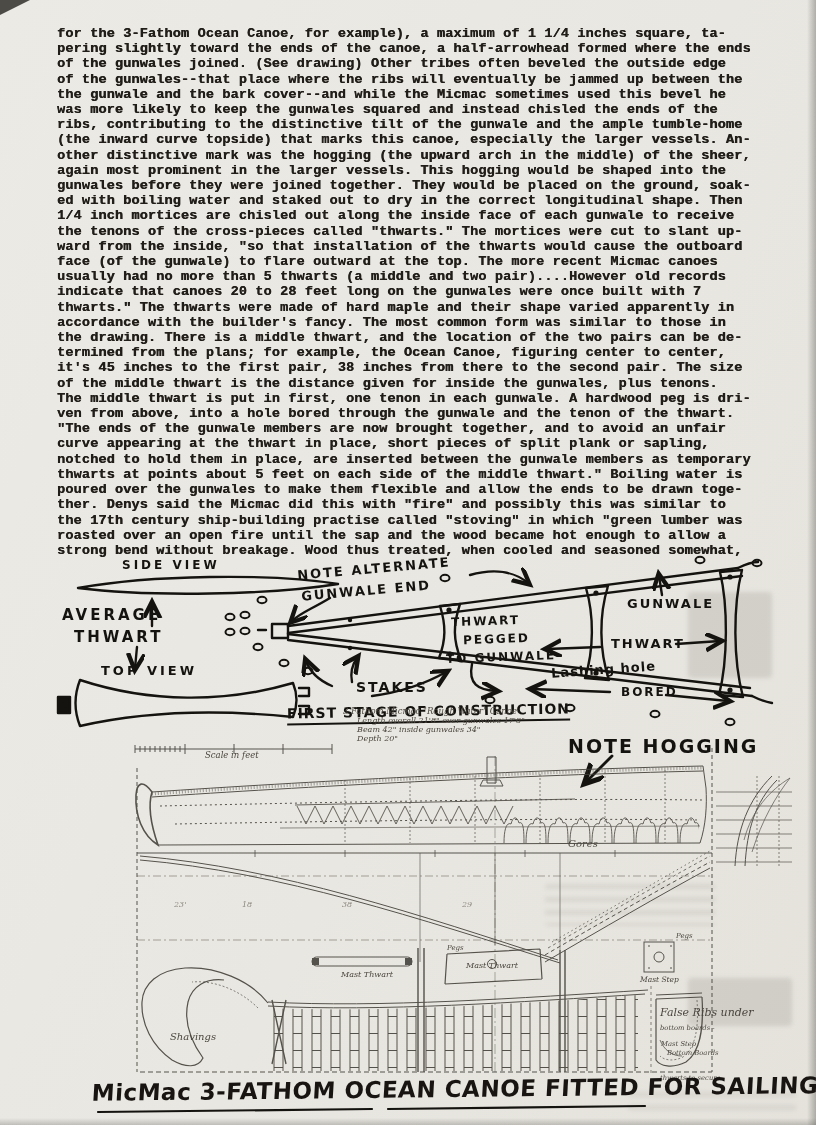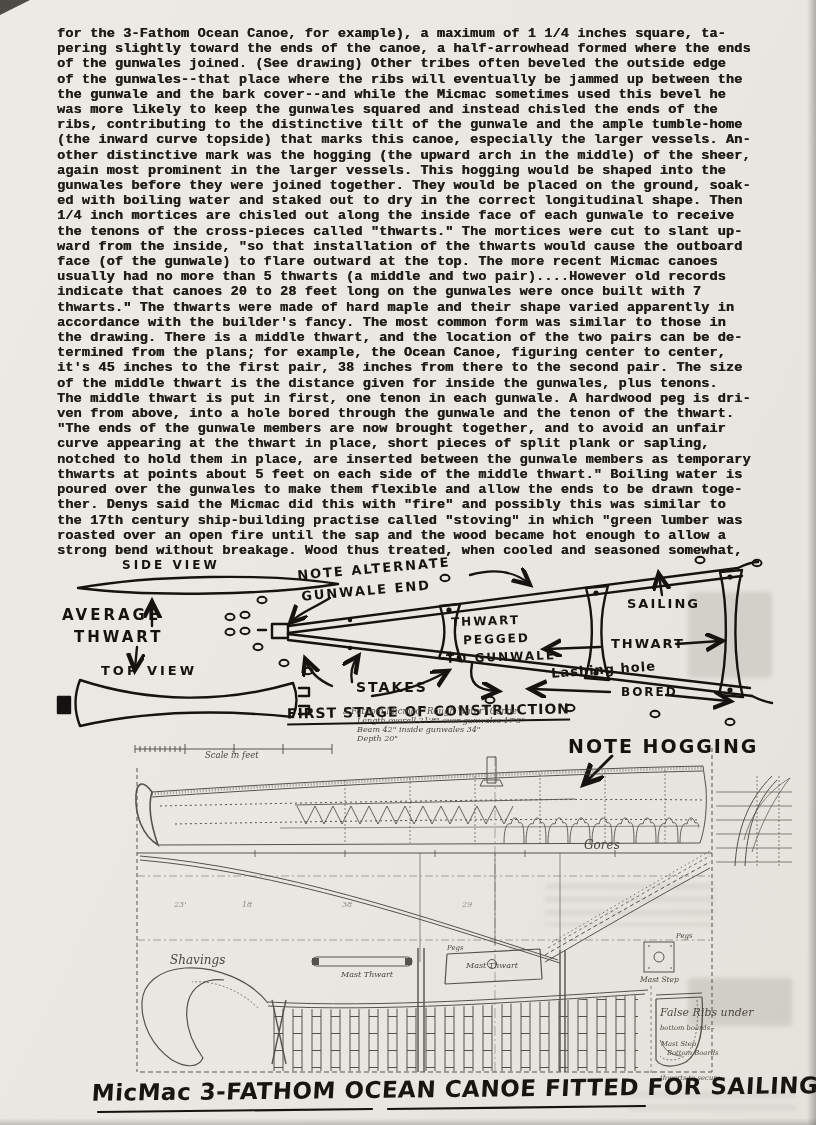--- a/index.html
+++ b/index.html
@@ -224,40 +224,40 @@
 strong bend without breakage. Wood thus treated, when cooled and seasoned somewhat,</div>
 
   <div class="hand" style="left:122px;top:558px;font-size:12px;letter-spacing:3px;">SIDE VIEW</div>
   <div class="hand" style="left:297px;top:561px;font-size:13px;letter-spacing:2px;transform:rotate(-5deg);">NOTE ALTERNATE</div>
   <div class="hand" style="left:301px;top:583px;font-size:13px;letter-spacing:2px;transform:rotate(-5deg);">GUNWALE END</div>
   <div class="hand" style="left:62px;top:606px;font-size:15px;letter-spacing:3px;">AVERAGE</div>
   <div class="hand" style="left:74px;top:628px;font-size:15px;letter-spacing:3px;">THWART</div>
   <div class="hand" style="left:101px;top:663px;font-size:13px;letter-spacing:3px;">TOP VIEW</div>
   <div class="hand" style="left:336px;top:679px;font-size:14px;letter-spacing:2px;margin-left:20px;">STAKES</div>
   <div class="hand underl" style="left:287px;top:703px;font-size:14px;letter-spacing:1px;transform:rotate(-1deg);">FIRST STAGE OF CONSTRUCTION</div>
-  <div class="hand" style="left:627px;top:596px;font-size:13px;letter-spacing:2px;">SAILING</div>
+  <div class="hand" style="left:627px;top:596px;font-size:13px;letter-spacing:2px;">GUNWALE</div>
   <div class="hand" style="left:611px;top:636px;font-size:13px;letter-spacing:2px;">THWART</div>
   <div class="hand" style="left:451px;top:614px;font-size:12px;letter-spacing:2px;transform:rotate(-2deg);">THWART</div>
   <div class="hand" style="left:463px;top:632px;font-size:12px;letter-spacing:2px;transform:rotate(-2deg);">PEGGED</div>
   <div class="hand" style="left:446px;top:650px;font-size:12px;letter-spacing:2px;transform:rotate(-2deg);">TO GUNWALE</div>
   <div class="hand" style="left:551px;top:662px;font-size:13px;letter-spacing:1px;transform:rotate(-4deg);font-weight:normal;font-family:'DejaVu Sans',sans-serif;font-weight:bold;">Lashing hole</div>
   <div class="hand" style="left:621px;top:685px;font-size:12px;letter-spacing:2px;">BORED</div>
   <div class="hand" style="left:568px;top:735px;font-size:19px;letter-spacing:2px;">NOTE HOGGING</div>
 
   <div class="script" style="left:205px;top:750px;font-size:8.5px;">Scale in feet</div>
   <div class="script" style="left:343px;top:706px;font-size:8.5px;">3 Fathom Micmac "Rough Water" Canoe</div>
   <div class="script" style="left:357px;top:716px;font-size:8px;">Length overall 21'8"  over gunwales 17'8"</div>
   <div class="script" style="left:357px;top:725px;font-size:8px;">Beam  42"  inside gunwales 34"</div>
   <div class="script" style="left:357px;top:734px;font-size:8px;">Depth  20"</div>
-  <div class="script" style="left:584px;top:838px;font-size:12px;font-style:italic;">Gores</div>
+  <div class="script" style="left:568px;top:838px;font-size:10px;font-style:italic;">Gores</div>
   <div class="dim" style="left:174px;top:857px;font-size:8px;">23'</div>
   <div class="dim" style="left:242px;top:857px;font-size:8px;">18</div>
   <div class="dim" style="left:342px;top:857px;font-size:8px;">38</div>
   <div class="dim" style="left:462px;top:857px;font-size:8px;">29</div>
-  <div class="script" style="left:170px;top:953px;font-size:12px;">Shavings</div>
+  <div class="script" style="left:170px;top:1031px;font-size:10px;">Shavings</div>
   <div class="script" style="left:341px;top:970px;font-size:8px;">Mast Thwart</div>
   <div class="script" style="left:447px;top:944px;font-size:7px;">Pegs</div>
   <div class="script" style="left:466px;top:961px;font-size:8px;">Mast Thwart</div>
   <div class="script" style="left:676px;top:932px;font-size:7px;">Pegs</div>
   <div class="script" style="left:640px;top:975px;font-size:7.5px;">Mast Step</div>
   <div class="script" style="left:660px;top:1006px;font-size:11px;">False Ribs under</div>
   <div class="script" style="left:660px;top:1074px;font-size:6.8px;">thwarts to secure</div>
   <div class="script" style="left:660px;top:1024px;font-size:6.8px;">bottom boards -</div>
   <div class="script" style="left:661px;top:1040px;font-size:6.8px;">Mast Step</div>
   <div class="script" style="left:667px;top:1049px;font-size:6.8px;">Bottom Boards</div>

